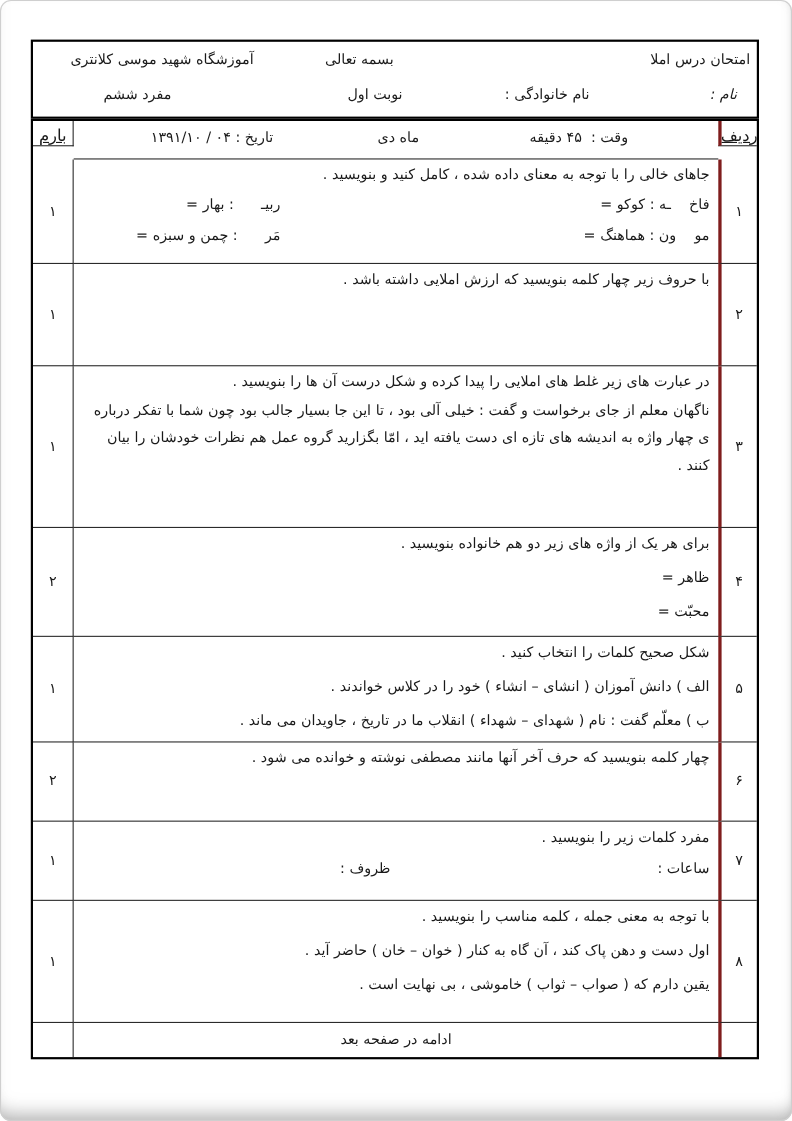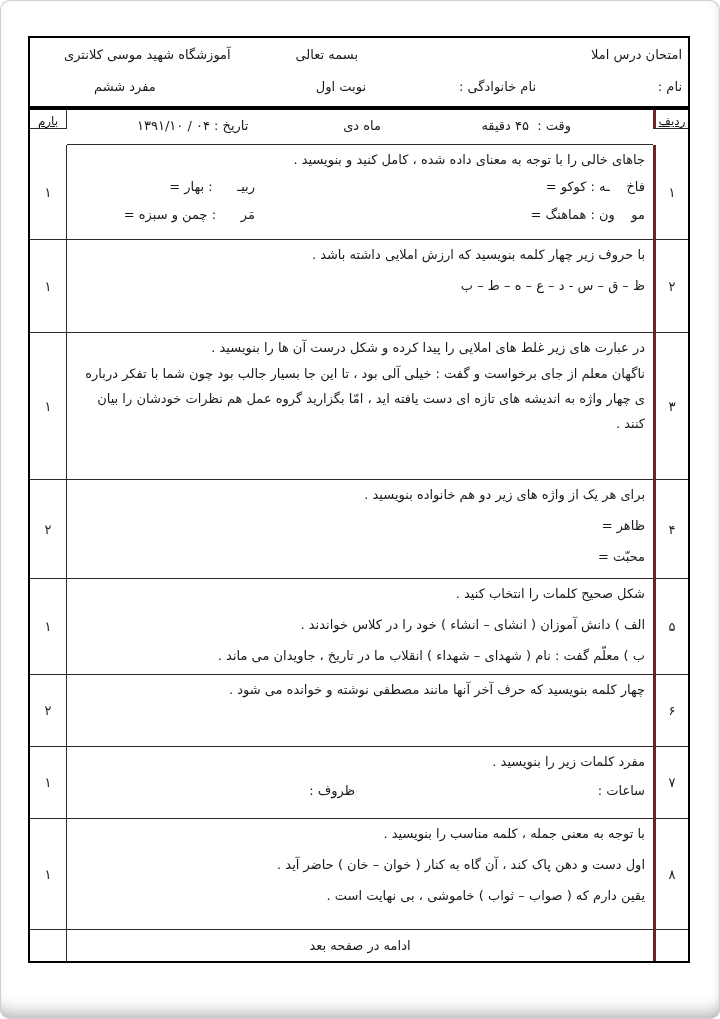--- a/index.html
+++ b/index.html
@@ -15,39 +15,39 @@
   }
 
   .doc { position:absolute; left:28px; top:36px; width:662px; direction:rtl; font-size:13px; }
 
   
   .header-box { position:relative; height:72px; border:2px solid #000; background:#fff; }
   .header-box span { position:absolute; white-space:nowrap; }
   .h-exam-title   { top:9px;  right:6px; }
   .h-basmala      { top:9px;  right:330px; }
   .h-school       { top:9px;  left:34px; }
-  .h-name         { top:41px; right:6px; }
+  .h-name         { top:41px; right:18px;font-style:italic; }
   .h-family       { top:41px; right:152px; }
   .h-term         { top:41px; right:322px; }
   .h-grade        { top:41px; left:64px; }
 
   
   .exam-table {
     margin-top:0; border:2px solid #000; background:#fff;
     display:grid; direction:rtl;
     grid-template-columns:35px 1fr 37px;
     grid-template-rows:35px 95px 93px 147px 99px 96px 72px 72px 111px 31px;
   }
   .cell { border-bottom:1px solid #2b2b2b; min-height:0; overflow:hidden; }
   .cell.last { border-bottom:none; }
   .c-radif { border-left:3px solid #7f1d1d; display:flex; align-items:center; justify-content:center; }
   .c-barom { border-right:1px solid #2b2b2b; display:flex; align-items:center; justify-content:center; }
   .c-main  { padding:5px 8px 4px 8px; position:relative; }
 
-  .col-label { font-size:12px; align-self:flex-start; padding-top:4px;text-decoration:underline; }
+  .col-label { font-size:15px; align-self:flex-start; padding-top:4px;text-decoration:underline; }
   .qnum, .qmark { font-size:13px; }
 
   
   .info-cell span { position:absolute; top:8px; white-space:nowrap; }
   .i-time  { right:82px; }
   .i-month { right:272px; }
   .i-date  { left:38px; direction:rtl;margin-left:32px; }
 
   .prompt { line-height:1.55; }
   .qline  { line-height:1.55; margin-top:11px; }
@@ -92,21 +92,20 @@
           <div>ربیـ&nbsp;&nbsp;&nbsp;&nbsp;&nbsp; : بهار =</div>
           <div>مو&nbsp;&nbsp;&nbsp;&nbsp;ون : هماهنگ =</div>
           <div>مَر&nbsp;&nbsp;&nbsp;&nbsp;&nbsp; : چمن و سبزه =</div>
         </div>
       </div>
       <div class="cell c-barom qmark">۱</div>
 
       <div class="cell c-radif qnum">۲</div>
       <div class="cell c-main">
         <div class="prompt">با حروف زیر چهار کلمه بنویسید که ارزش املایی داشته باشد .</div>
-        <div class="qline">ظ – ق – س - د – ع – ه – ط – ب</div>
       </div>
       <div class="cell c-barom qmark">۱</div>
 
       <div class="cell c-radif qnum">۳</div>
       <div class="cell c-main">
         <div class="prompt">در عبارت های زیر غلط های املایی را پیدا کرده و شکل درست آن ها را بنویسید .</div>
         <div class="passage">ناگهان معلم از جای برخواست و گفت : خیلی آلی بود ، تا این جا بسیار جالب بود چون شما با تفکر درباره ی چهار واژه به اندیشه های تازه ای دست یافته اید ، امّا بگزارید گروه عمل هم نظرات خودشان را بیان کنند .</div>
       </div>
       <div class="cell c-barom qmark">۱</div>
 

